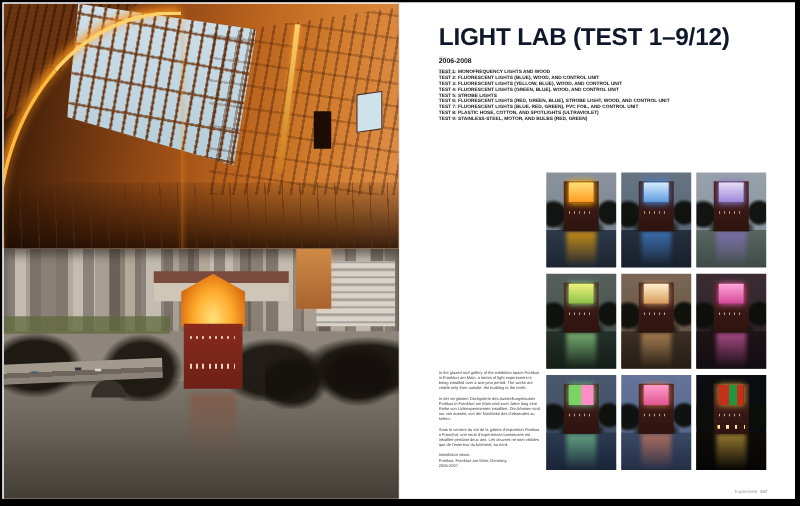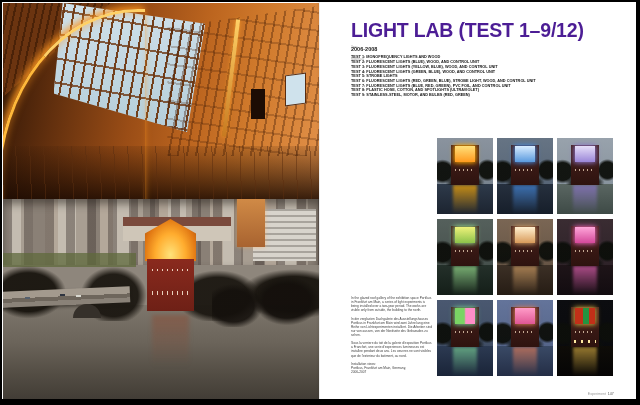--- a/index.html
+++ b/index.html
@@ -84,21 +84,21 @@
   .ct-arch{position:absolute;left:22%;top:52.5%;width:9%;height:7%;
     background:#35302a;border-radius:50% 50% 0 0/100% 100% 0 0;}
   .ct-car{position:absolute;width:5px;height:2px;background:#2e3440;}
   .ct-car.c1{left:18%;top:47.4%;} .ct-car.c2{left:23%;top:47.8%;background:#d8d8d0;} .ct-car.c3{left:7%;top:49%;background:#55606e;}
   .ct-refl{position:absolute;left:47%;top:58%;width:12%;height:26%;
     background:linear-gradient(rgba(150,60,30,.35),rgba(0,0,0,0));filter:blur(2px);}
 
   
   .page-right{position:absolute;left:318px;top:0;width:316px;height:397px;background:#fff;}
   .title{position:absolute;left:31px;top:18px;margin:0;font-size:19.5px;line-height:20px;
-         font-weight:bold;letter-spacing:-0.2px;color:#4c1d95;white-space:nowrap;}
+         font-weight:bold;letter-spacing:-0.2px;color:#0f172a;white-space:nowrap;}
   .pos-yearlabel{position:absolute;left:31px;top:36px;}
   .pos-year{position:absolute;left:31px;top:40px;}
   .year{display:inline-block;font-size:11px;font-weight:bold;color:#161616;
         transform:scale(.5);transform-origin:0 0;white-space:nowrap;}
   .pos-matlabel{position:absolute;left:31px;top:48px;}
   .micro{display:inline-block;font-size:8px;color:#a8a8a8;transform:scale(.4);
          transform-origin:0 0;white-space:nowrap;}
   .tests{position:absolute;left:31px;top:53px;width:286px;height:46px;overflow:visible;}
   .tests-wrap{width:680px;transform:scale(.427);transform-origin:0 0;
         font-size:9px;font-weight:bold;line-height:11px;color:#141414;white-space:nowrap;}

